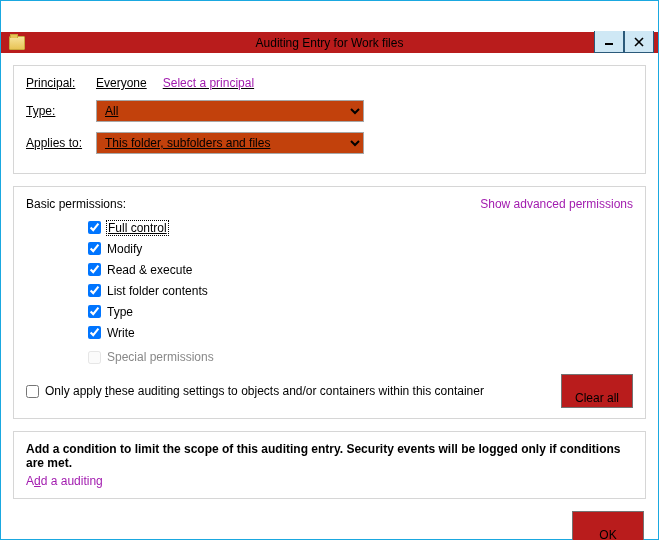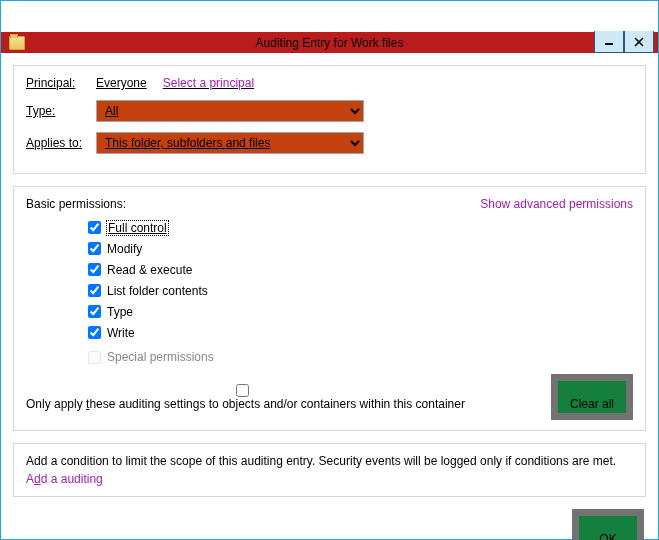--- a/index.html
+++ b/index.html
@@ -23,25 +23,25 @@
   .link { color: #a21caf; cursor: pointer; }
   select.combo { width: 268px; height: 22px; border: 1px solid #a7a7a7; background: #c2410c; padding-left: 4px; }
   .permissions-head { display: flex; justify-content: space-between; margin-bottom: 6px; }
   .perm-list { padding-left: 62px; }
   .perm-row { display: flex; align-items: center; height: 21px; }
   .perm-row input[type=checkbox] { margin: 0 6px 0 0; width: 13px; height: 13px; }
   .perm-row.disabled { color: #888; align-items: flex-end; }
   .perm-row.disabled input { opacity: 0.55; }
   .perm-row.focused span { outline: 1px dotted #000; outline-offset: 0px; padding: 0 1px; text-decoration: underline; }
   .only-apply-row { display: flex; align-items: center; justify-content: space-between; margin-top: 10px; }
-  .only-apply-left { display: flex; align-items: center; flex-direction: column; }
+  .only-apply-left { display: flex; align-items: center; }
   .only-apply-left input { margin: 0 6px 0 0; width: 13px; height: 13px; }
   .underline { text-decoration: underline; }
-  button.std { height: 23px; min-width: 72px; background: #15803d; border: 7px solid #737373; padding: 16px 12px; cursor: pointer; }
-  .condition-text { margin-bottom: 4px; }
+  button.std { height: 23px; min-width: 72px; background: #b91c1c; border: 1px solid #737373; padding: 16px 12px; cursor: pointer; }
+  .condition-text { margin-bottom: 4px; font-weight: bold; }
   .footer { display: flex; justify-content: flex-end; gap: 24px; padding: 0 2px; }
 </style>
 </head>
 <body>
 
 <div class="window">
   <div class="titlebar">
     <div class="icon"></div>
     <div class="title">Auditing Entry for Work files</div>
     <div class="win-controls">

